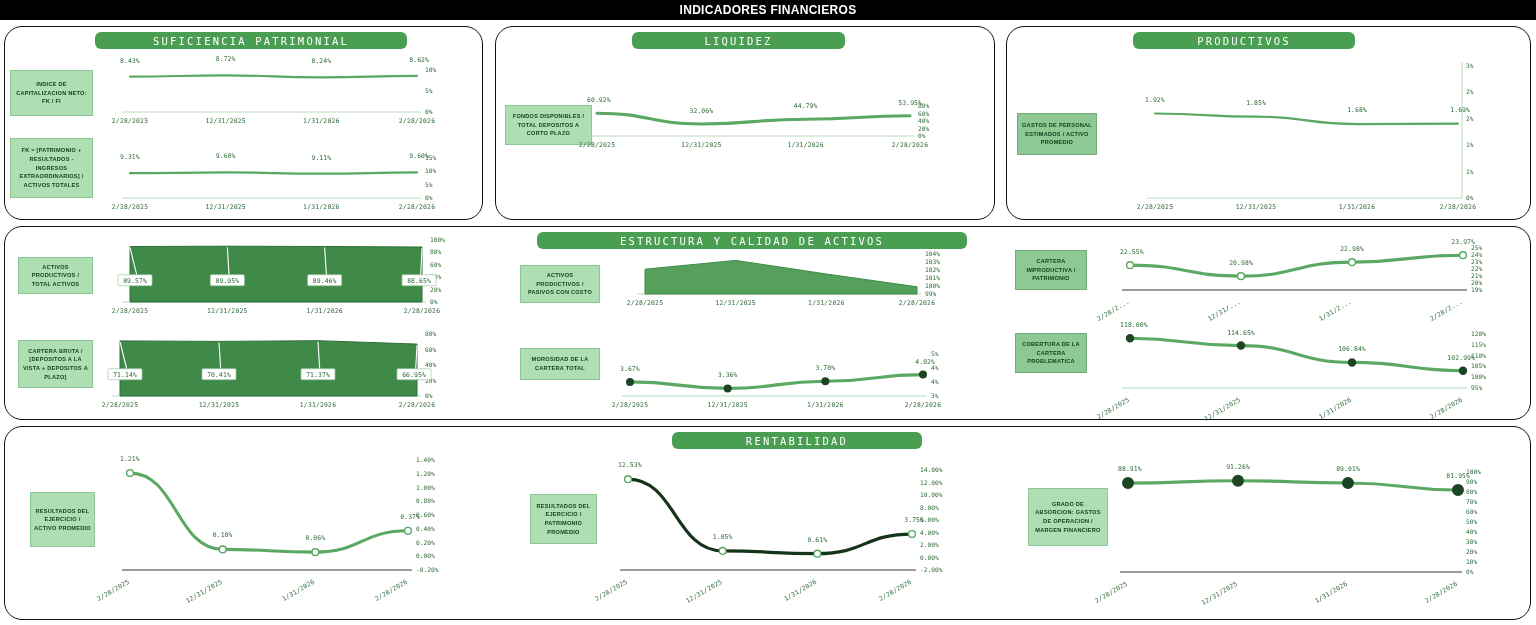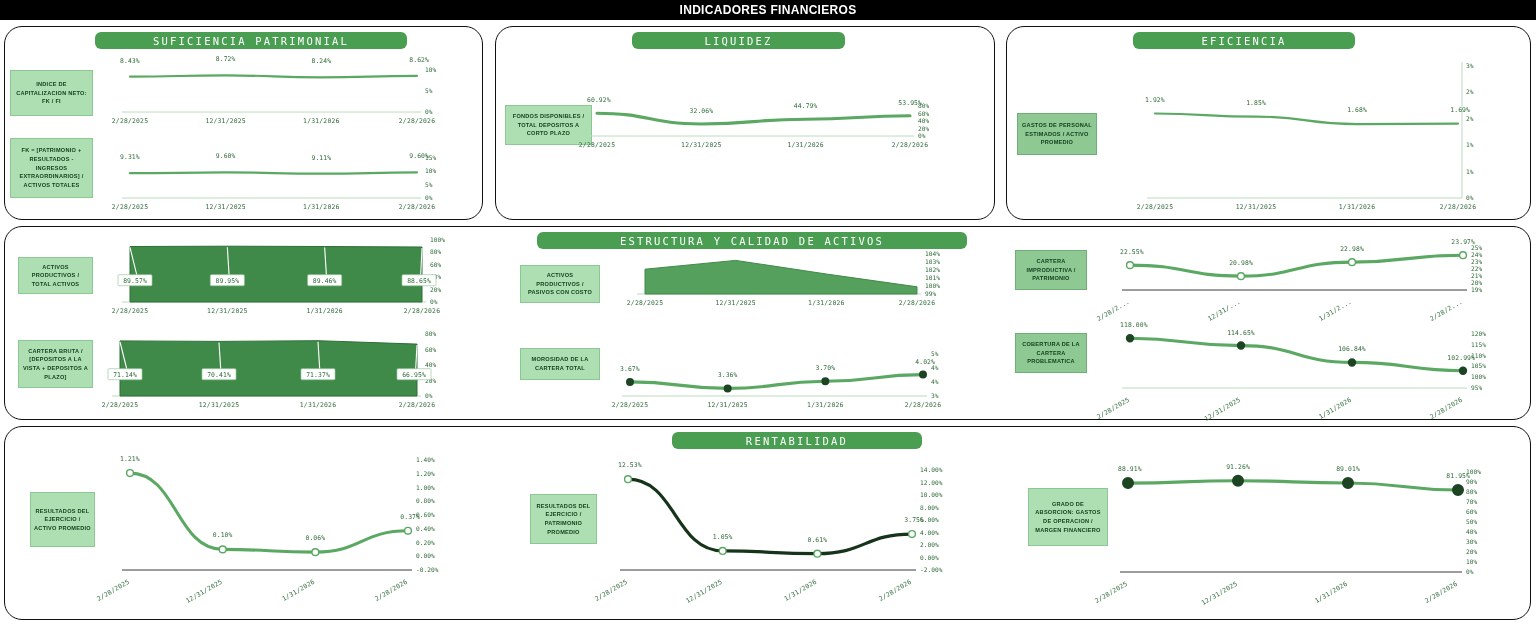--- a/index.html
+++ b/index.html
@@ -73,21 +73,21 @@
 
   <div class="panel" style="left:4px;top:426px;width:1527px;height:194px;"></div>
 
   <div class="sec-head" style="left:95px;top:32px;width:312px;">
     <span>SUFICIENCIA  PATRIMONIAL</span>
   </div>
   <div class="sec-head" style="left:632px;top:32px;width:213px;">
     <span>LIQUIDEZ</span>
   </div>
   <div class="sec-head" style="left:1133px;top:32px;width:222px;">
-    <span>EFICIENCIA</span>
+    <span>PRODUCTIVOS</span>
   </div>
   <div class="sec-head" style="left:537px;top:232px;width:430px;">
     <span>ESTRUCTURA  Y  CALIDAD  DE  ACTIVOS</span>
   </div>
   <div class="sec-head" style="left:672px;top:432px;width:250px;">
     <span>RENTABILIDAD</span>
   </div>
 
   <div class="chip" style="left:10px;top:70px;width:83px;height:46px;">
     <span>INDICE DE CAPITALIZACION NETO: FK / FI</span>

